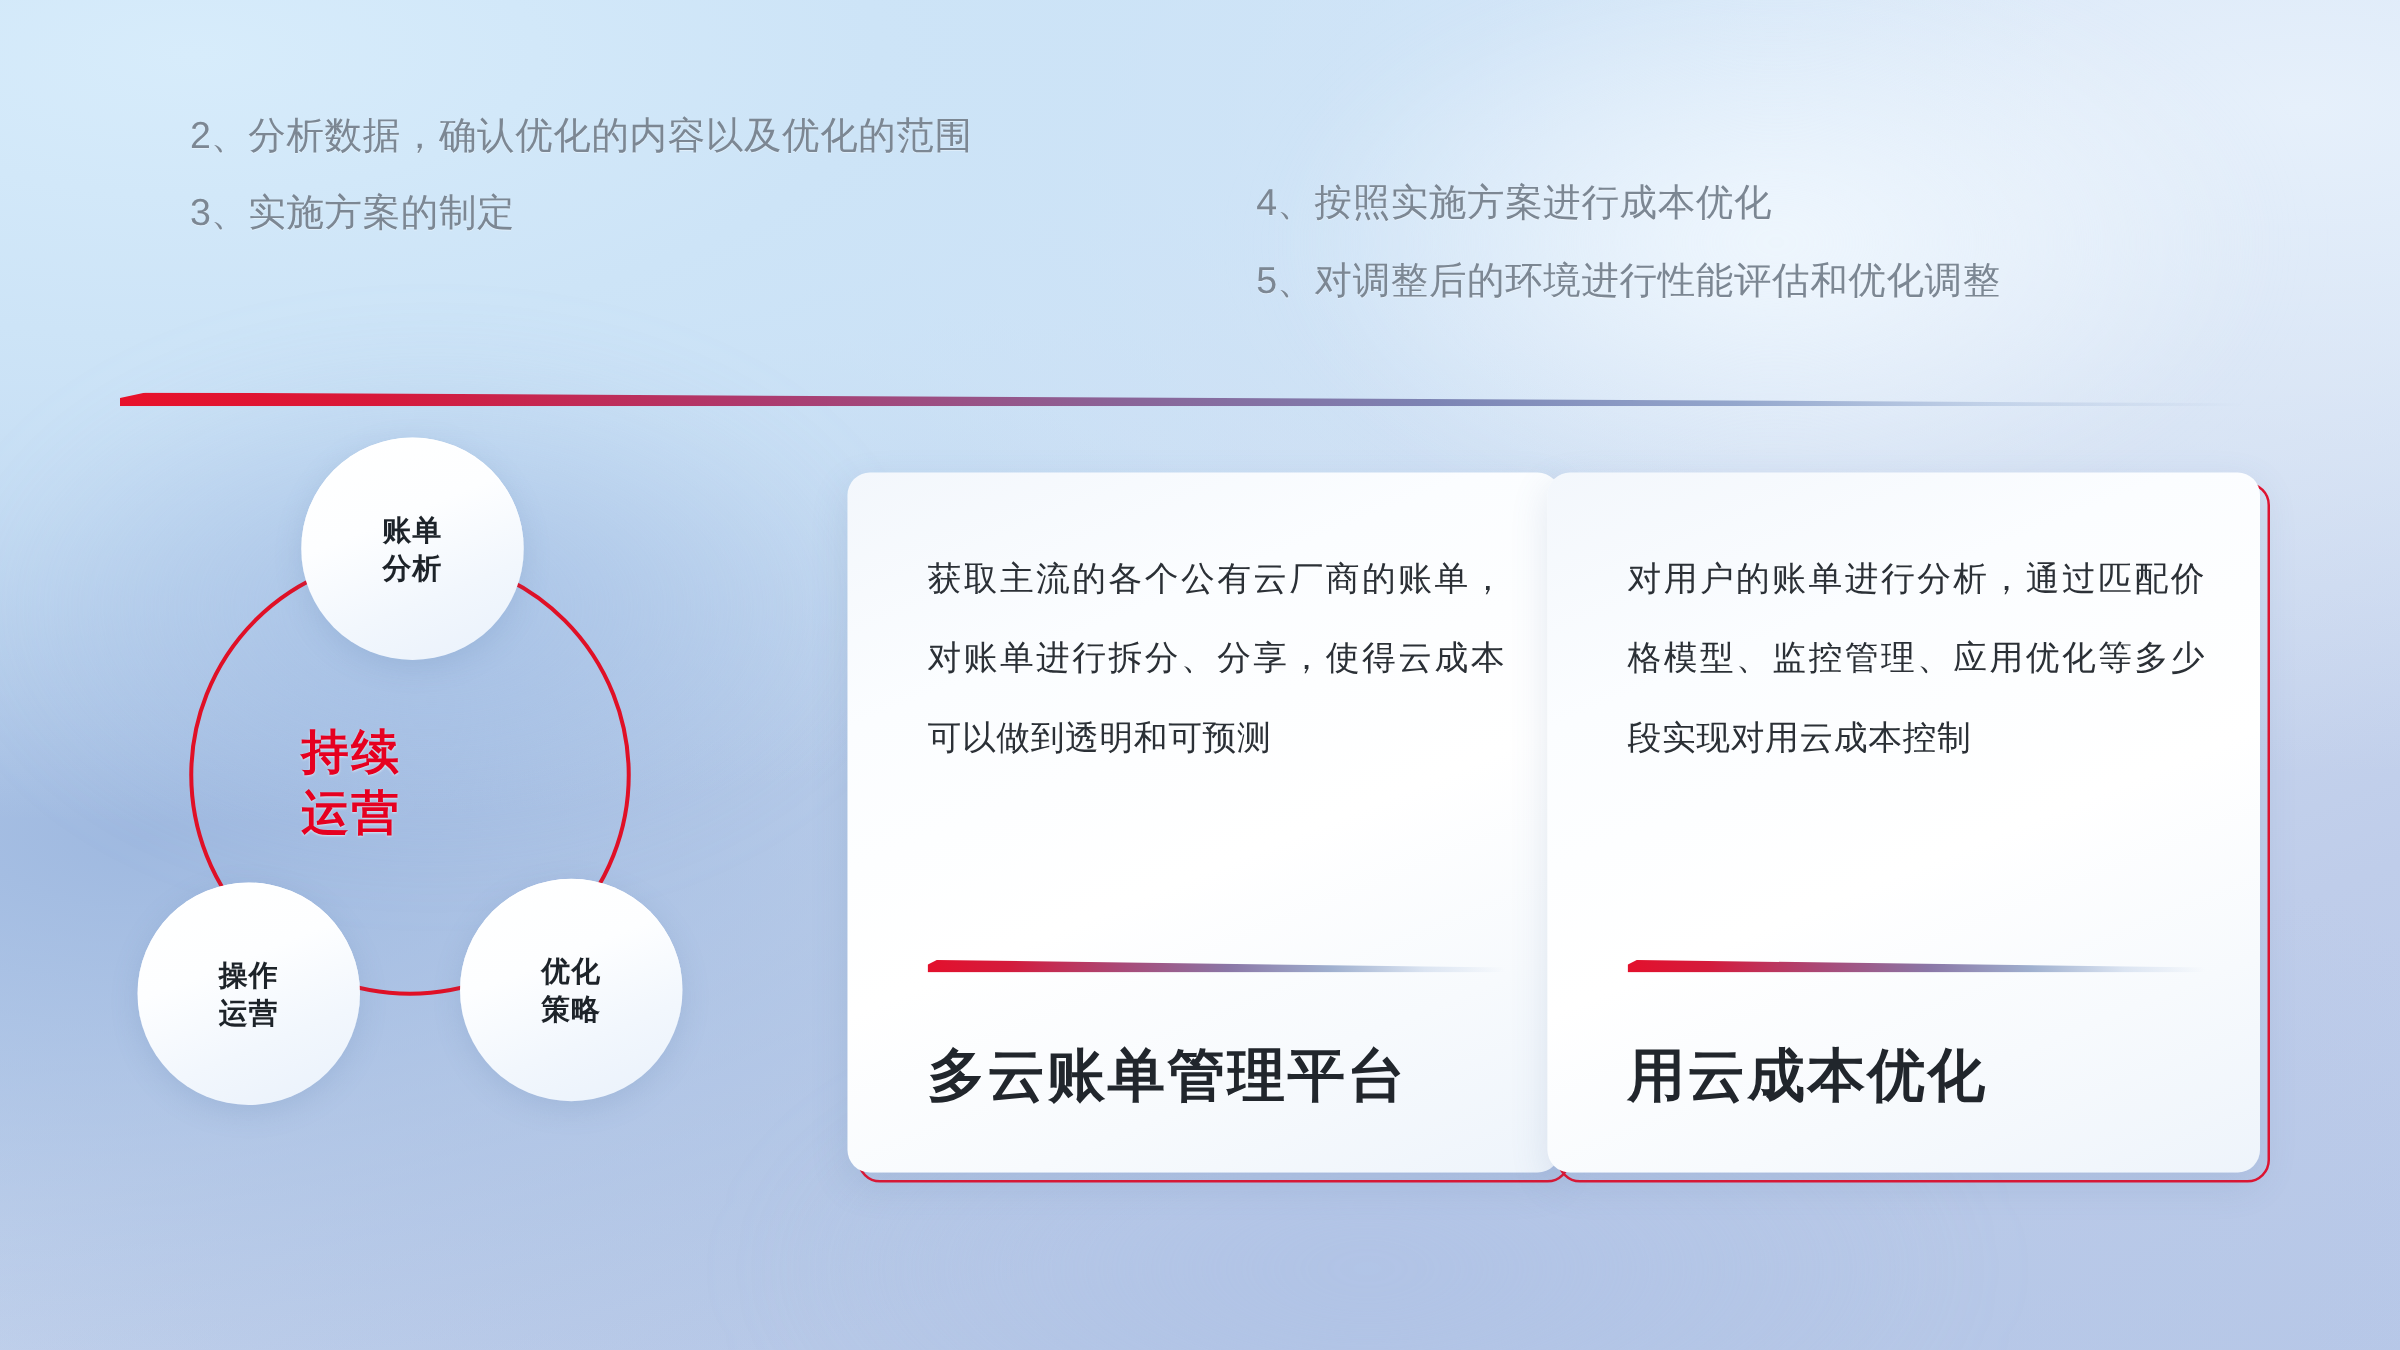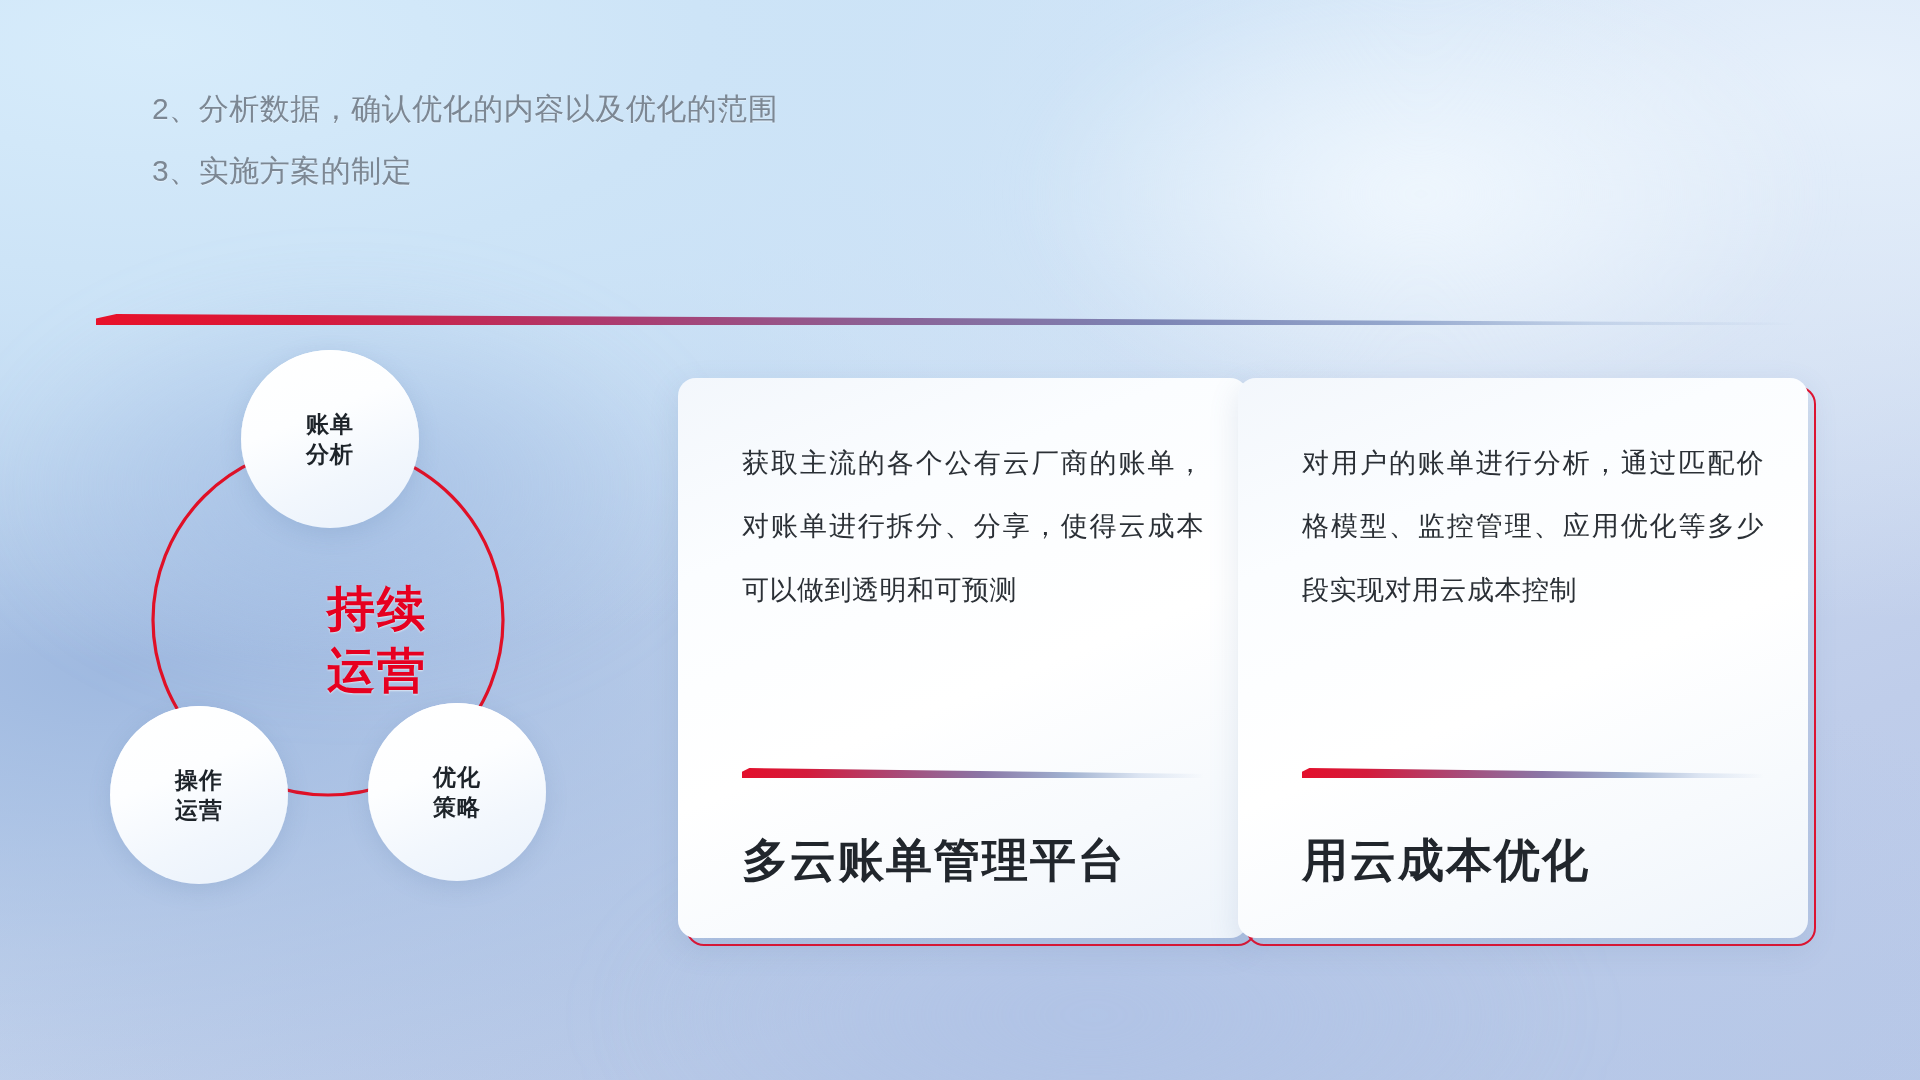--- a/index.html
+++ b/index.html
@@ -57,22 +57,22 @@
     background:linear-gradient(158deg,#ffffff 0%,#fdfeff 38%,#f2f7fd 68%,#e9f1fb 100%);
     box-shadow:0 6px 22px rgba(90,120,165,.18), inset 0 1px 0 rgba(255,255,255,.9);
     display:flex;align-items:center;justify-content:center;
     text-align:center;color:#1d2329;font-weight:bold;font-size:23px;line-height:1.32;
     letter-spacing:1px;
   }
   #bub-top{left:145px;top:0px;width:178px;height:178px;}
   #bub-left{left:14px;top:356px;width:178px;height:178px;}
   #bub-right{left:272px;top:353px;width:178px;height:178px;}
   #center-label{
-    position:absolute;left:161px;top:228px;width:170px;
-    text-align:right;color:#e60020;font-weight:bold;font-size:48px;line-height:1.3;
+    position:absolute;left:145px;top:228px;width:170px;
+    text-align:left;color:#e60020;font-weight:bold;font-size:38px;line-height:1.3;
     letter-spacing:2px;
     text-shadow:0 1px 2px rgba(255,255,255,.6);
   }
 
   
   .card{
     position:absolute;top:386px;width:570px;height:560px;
   }
   #card-1{left:686px;}
   #card-2{left:1246px;}
@@ -118,20 +118,26 @@
   <div class="list-col" id="list-left">
     <div class="list-item">
       <span class="num">2、</span><span>分析数据，确认优化的内容以及优化的范围</span>
     </div>
     <div class="list-item">
       <span class="num">3、</span><span>实施方案的制定</span>
     </div>
   </div>
 
   <div class="list-col" id="list-right">
+    <div class="list-item">
+      <span class="num">4、</span><span>按照实施方案进行成本优化</span>
+    </div>
+    <div class="list-item">
+      <span class="num">5、</span><span>对调整后的环境进行性能评估和优化调整</span>
+    </div>
   </div>
 
   <div id="top-divider">
     <div class="thick"></div>
   </div>
 
   <div id="venn">
     <svg width="560" height="600" viewBox="0 0 560 600">
       <circle cx="232" cy="270" r="175" fill="none" stroke="#e01026" stroke-width="3.2"></circle>
       <g>

